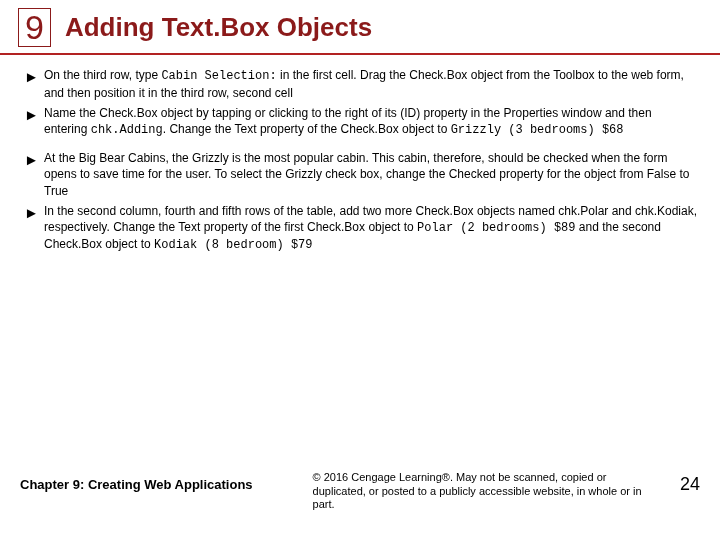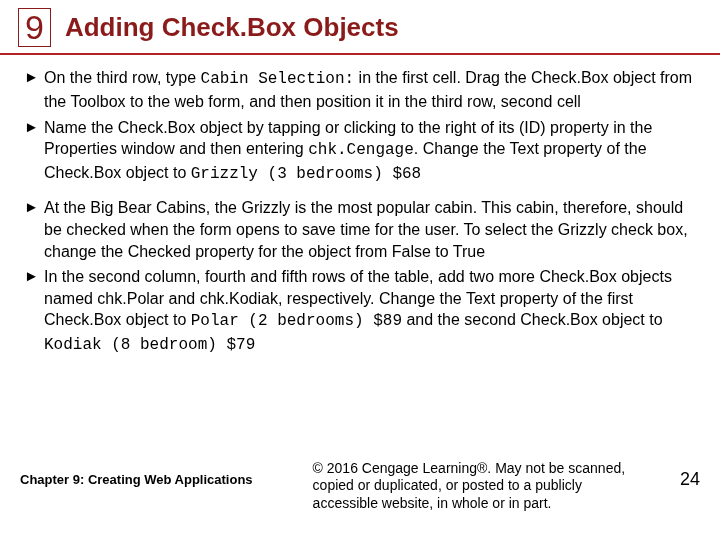--- a/index.html
+++ b/index.html
@@ -42,21 +42,21 @@
     margin-bottom: 4px;
   }
   .bullet-arrow {
     flex: 0 0 22px;
     font-size: 15px;
     line-height: 1.35;
     padding-left: 2px;
   }
   .bullet-text {
     flex: 1;
-    font-size: 16px;
+    font-size: 12px;
     line-height: 1.35;
   }
   .mono {
     font-family: "Courier New", Courier, monospace;
   }
   .footer {
     position: absolute;
     bottom: 28px;
     left: 0;
     right: 0;
@@ -64,53 +64,53 @@
     display: flex;
     align-items: center;
   }
   .footer-left {
     font-size: 13px;
     font-weight: bold;
     flex: 0 0 auto;
     white-space: nowrap;
   }
   .footer-center {
-    font-size: 14px;
+    font-size: 11px;
     line-height: 1.25;
     flex: 1;
     padding: 0 34px 0 60px;
     color: #000;
     margin-top: 13px;
   }
   .footer-right {
     font-size: 18px;
     flex: 0 0 auto;
   }
 </style>
 </head>
 <body>
 
 <div class="header">
   <div class="chapter-num">9</div>
-  <div class="title">Adding Check.Box Objects</div>
+  <div class="title">Adding Text.Box Objects</div>
 </div>
 
 <div class="content">
 
   <div class="row">
     <div class="bullet-arrow">►</div>
     <div class="bullet-text">
       <span>On the third row, type </span><span class="mono">Cabin Selection:</span><span> in the first cell. Drag the Check.Box object from the Toolbox to the web form, and then position it in the third row, second cell</span>
     </div>
   </div>
 
   <div class="row">
     <div class="bullet-arrow">►</div>
     <div class="bullet-text">
-      <span>Name the Check.Box object by tapping or clicking to the right of its (ID) property in the Properties window and then entering </span><span class="mono">chk.Cengage</span><span>. Change the Text property of the Check.Box object to </span><span class="mono">Grizzly (3 bedrooms) $68</span>
+      <span>Name the Check.Box object by tapping or clicking to the right of its (ID) property in the Properties window and then entering </span><span class="mono">chk.Adding</span><span>. Change the Text property of the Check.Box object to </span><span class="mono">Grizzly (3 bedrooms) $68</span>
     </div>
   </div>
 
   <div style="height:8px"></div>
 
   <div class="row">
     <div class="bullet-arrow">►</div>
     <div class="bullet-text">
       <span>At the Big Bear Cabins, the Grizzly is the most popular cabin. This cabin, therefore, should be checked when the form opens to save time for the user. To select the Grizzly check box, change the Checked property for the object from False to True</span>
     </div>

